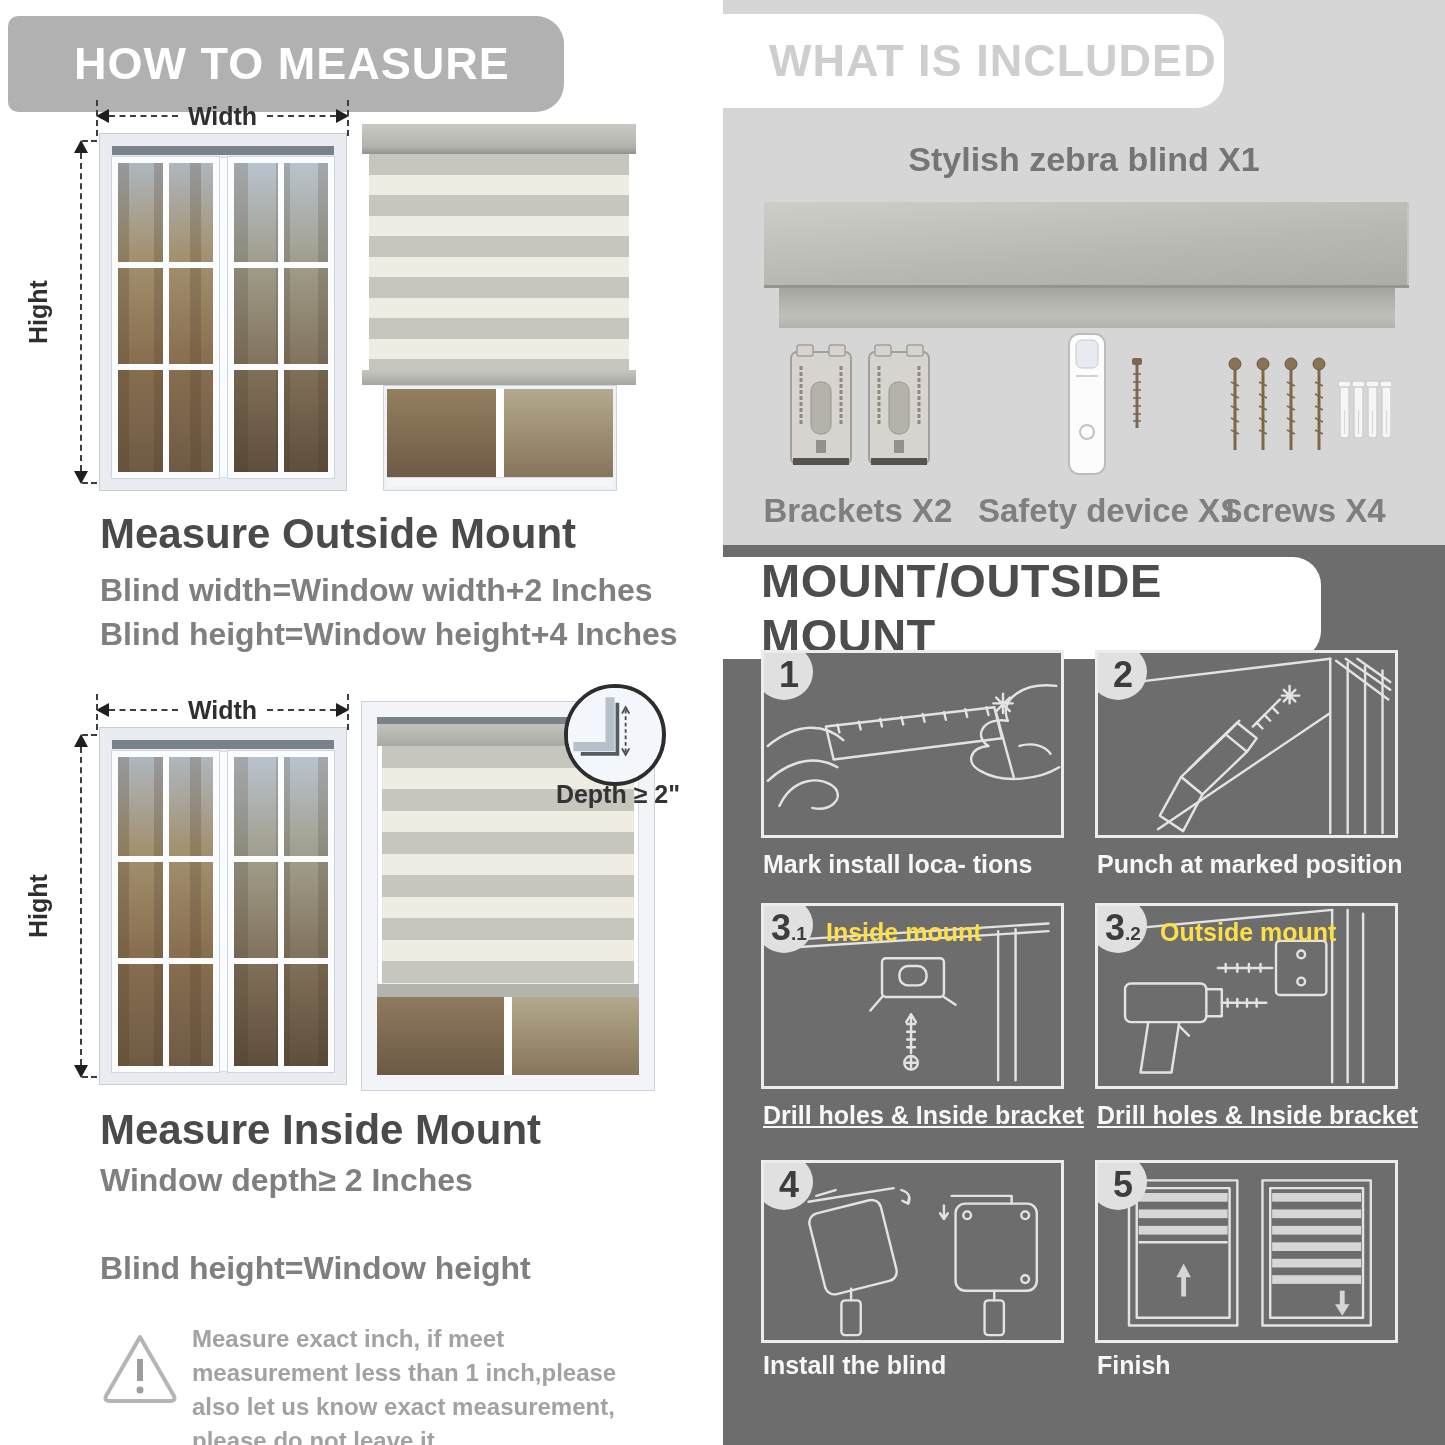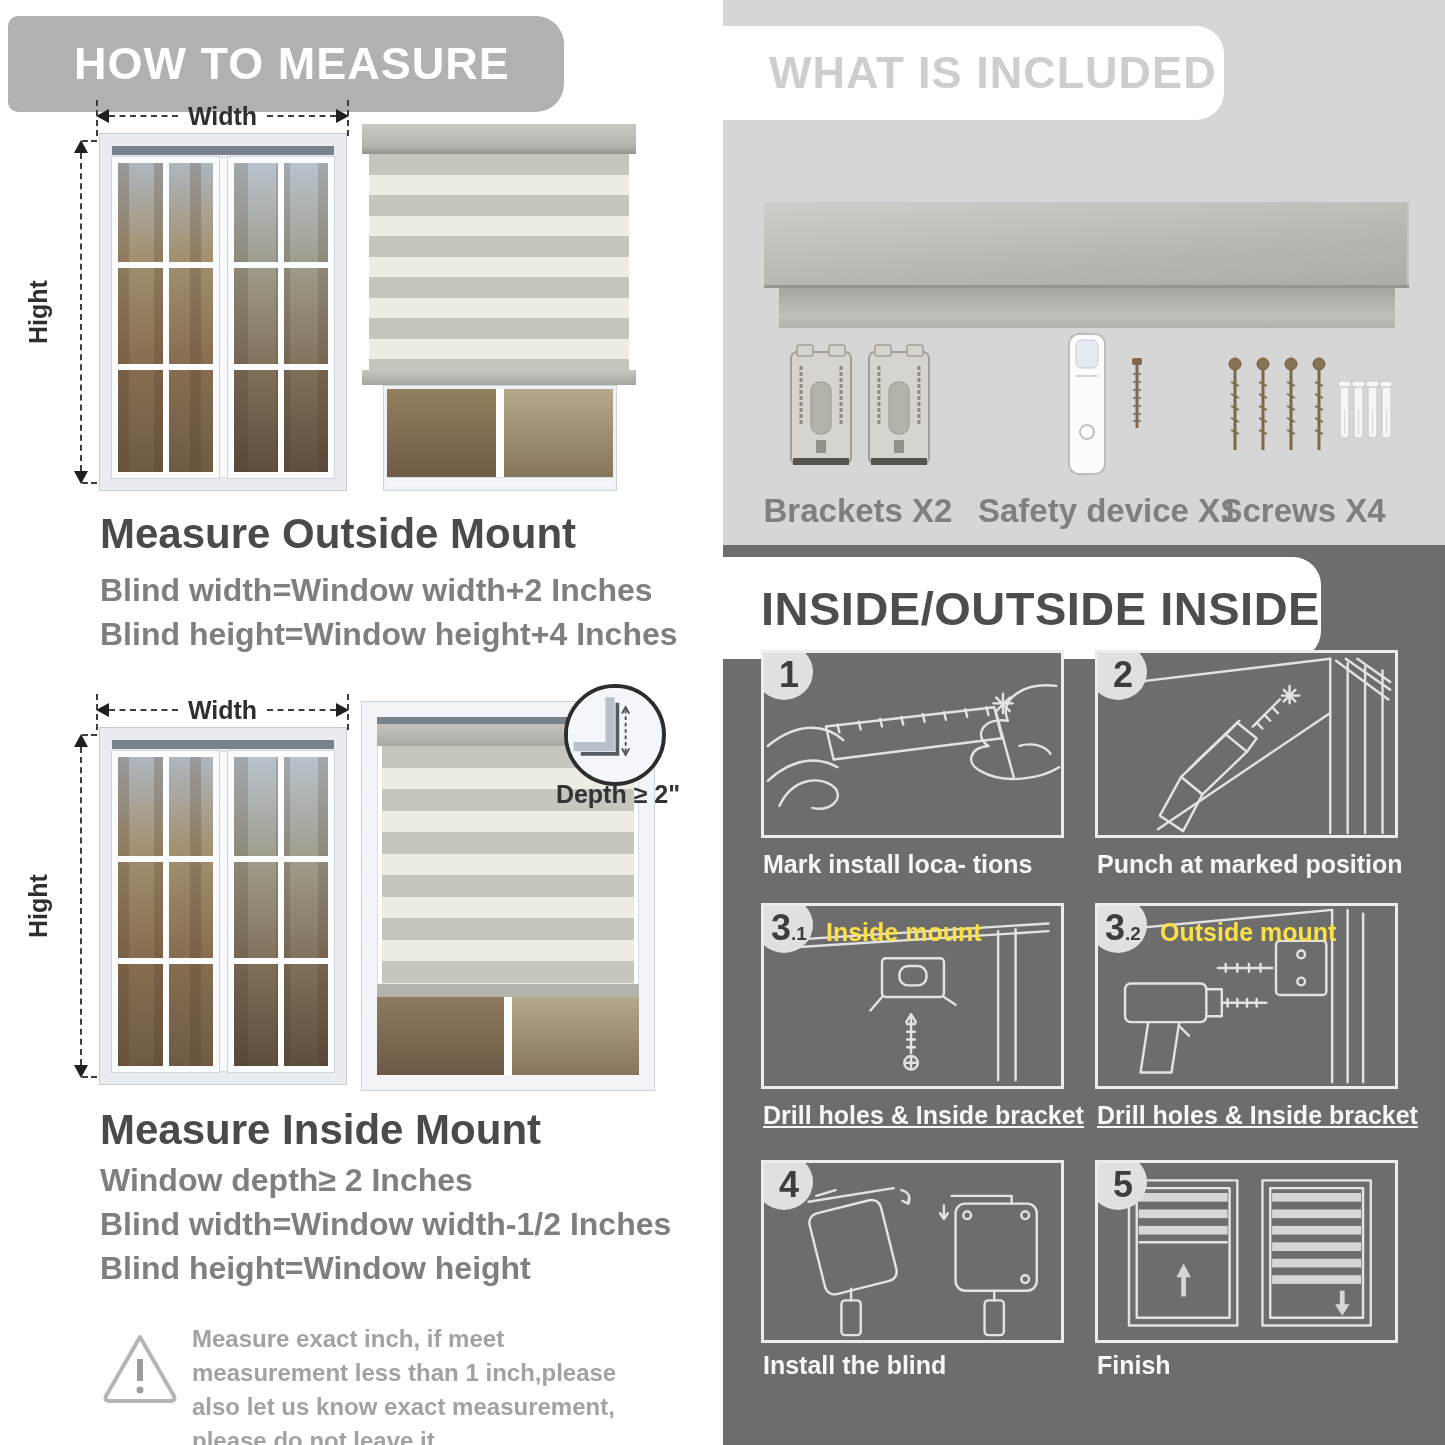--- a/index.html
+++ b/index.html
@@ -100,21 +100,21 @@
   .t-in-l1{left:100px;top:1162px;}
   .t-in-l2{left:100px;top:1206px;}
   .t-in-l3{left:100px;top:1250px;}
   .warn-icon{left:98px;top:1326px;width:84px;height:84px;}
   .warn-text{left:192px;top:1322px;width:474px;font-size:24px;color:#a2a2a2;line-height:1.42;}
 
   
   .sec-included{left:723px;top:0;width:722px;height:545px;background:#d6d6d6;}
   .inc-header{position:absolute;left:0;top:14px;width:501px;height:94px;background:#ffffff;
     border-radius:0 28px 28px 0;display:flex;align-items:center;padding-left:46px;box-sizing:border-box;
-    color:#cecece;font-size:45px;letter-spacing:1px;margin-top:12px;}
+    color:#cecece;font-size:45px;letter-spacing:1px;}
   .product-label{position:absolute;left:0;top:140px;width:722px;text-align:center;
     color:#757575;font-size:34px;}
   .rail1{position:absolute;left:41px;top:202px;width:645px;height:86px;
     background:linear-gradient(175deg,#cdcec9 0%,#b8b9b3 55%,#abaca6 100%);
     box-shadow:inset 0 -3px 0 #93968f, inset -2px 0 0 #c4c5bf;}
   .rail2{position:absolute;left:56px;top:288px;width:616px;height:40px;
     background:linear-gradient(180deg,#a4a59f 0%,#bfc0ba 70%,#b2b3ad 100%);}
   .item-img{position:absolute;}
   .i-brackets{left:62px;top:342px;width:150px;height:145px;}
   .i-safety{left:330px;top:330px;width:110px;height:155px;}
@@ -249,36 +249,36 @@
       <path d="M6,64 H46 V10" stroke="#b8c0ca" stroke-width="10" fill="none"></path>
       <path d="M14,72 H54 V16" stroke="#555b63" stroke-width="4" fill="none"></path>
       <path d="M63,24 V72" stroke="#4a4a4a" stroke-width="2" stroke-dasharray="4,3" fill="none"></path>
       <path d="M59,28 l4,-7 l4,7 M59,66 l4,7 l4,-7" stroke="#4a4a4a" stroke-width="2" fill="none"></path>
     </svg>
   </div>
   <div class="abs depth-label">Depth ≥ 2"</div>
 
   <div class="abs ltitle t-in-title">Measure Inside Mount</div>
   <div class="abs lline t-in-l1">Window depth≥ 2 Inches</div>
-  <div class="abs lline t-in-l2">Blind width=Window width-1/2 Inches</div>
   <div class="abs lline t-in-l3">Blind height=Window height</div>
 
   <div class="abs warn-icon">
     <svg viewBox="0 0 84 78" width="84" height="84">
       <path d="M42,8 L76,67 Q78,72 72,72 L12,72 Q6,72 8,67 Z" fill="none" stroke="#b5b5b5" stroke-width="4" stroke-linejoin="round"></path>
       <path d="M42,30 V52" stroke="#9d9d9d" stroke-width="6"></path>
       <circle cx="42" cy="61" r="3.5" fill="#9d9d9d"></circle>
     </svg>
   </div>
   <div class="abs warn-text">Measure exact inch, if meet measurement less than 1 inch,please also let us know exact measurement, please do not leave it</div>
 
   <div class="abs sec-included">
     <div class="inc-header">
       <span>WHAT IS INCLUDED</span>
     </div>
+    <div class="product-label">Stylish zebra blind X1</div>
 
     <div class="rail1"></div>
     <div class="rail2"></div>
 
     <svg class="item-img i-brackets" viewBox="0 0 150 145">
       <g>
         <rect x="6" y="10" width="60" height="112" rx="6" fill="#d7d4cf" stroke="#a49f99" stroke-width="2"></rect>
         <rect x="12" y="3" width="16" height="11" rx="2" fill="#d7d4cf" stroke="#a49f99" stroke-width="1.5"></rect>
         <rect x="44" y="3" width="16" height="11" rx="2" fill="#d7d4cf" stroke="#a49f99" stroke-width="1.5"></rect>
         <rect x="26" y="40" width="20" height="52" rx="9" fill="#b5b1ab" stroke="#98948e"></rect>
@@ -341,21 +341,21 @@
       </g>
     </svg>
 
     <div class="item-label lbl1">Brackets X2</div>
     <div class="item-label lbl2">Safety device X1</div>
     <div class="item-label lbl3">Screws X4</div>
   </div>
 
   <div class="abs sec-mount">
     <div class="mount-header">
-      <span>INSIDE/OUTSIDE INSIDE</span>
+      <span>MOUNT/OUTSIDE MOUNT</span>
     </div>
 
     <div class="panel pc1 pr1">
       <svg class="art" viewBox="0 0 303 188">
         <g stroke="#e3e3e3" stroke-width="2.5" fill="none" stroke-linecap="round" stroke-linejoin="round">
           <path d="M2,96 C34,70 62,74 80,90"></path>
           <path d="M2,132 C30,106 56,108 74,118"></path>
           <path d="M14,158 C28,128 58,126 72,140 C80,152 66,164 48,160"></path>
           <polygon points="62,76 236,56 244,88 70,110"></polygon>
           <path d="M74,74 l2,8 M96,71 l2,8 M118,68 l2,8 M140,66 l2,8 M162,63 l2,8 M184,61 l2,8 M206,58 l2,8 M228,56 l2,8"></path>

